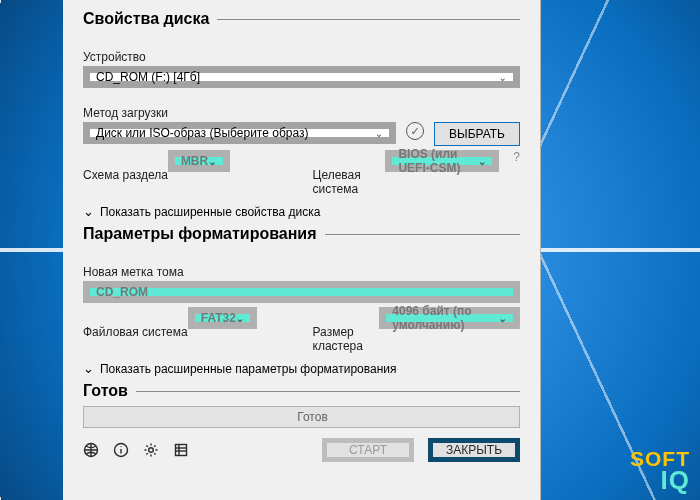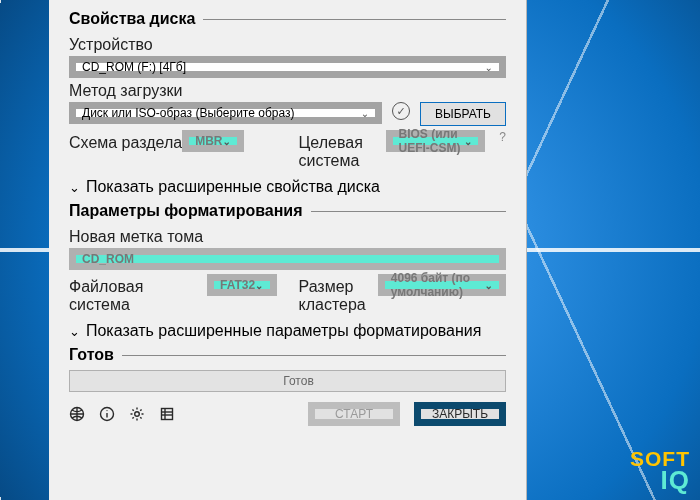--- a/index.html
+++ b/index.html
@@ -30,68 +30,68 @@
   .watermark {
     position: absolute; right: 10px; bottom: 8px;
     font-family: Arial, sans-serif; font-weight: 700;
     line-height: 0.9; text-align: right;
     letter-spacing: 1px;
   }
   .watermark .l1 { color: #ffc400; font-size: 21px; display:block;}
   .watermark .l2 { color: #5eead4; font-size: 26px; display:block;}
 
   .window {
-    position: absolute; left: 49px; top: 0;
+    position: absolute; left: 63px; top: 0;
     width: 478px; height: 500px;
     background: #f0f0f0;
     border-right: 1px solid #b6b6b6;
     padding: 6px 20px 8px 20px;
     color: #000;
     display: flex; flex-direction: column;
   }
 
   .section-hdr {
     display: flex; align-items: center; gap: 8px;
     margin-top: 4px; margin-bottom: 4px;
   }
   .section-hdr h2 {
     font-size: 16px; font-weight: 600; white-space: nowrap;
   }
   .section-hdr .rule { flex: 1; height: 1px; background: #888; }
 
-  .field-label { font-size: 16px; color: #222; margin-top: 4px; margin-bottom: 2px; }
+  .field-label { font-size: 12px; color: #222; margin-top: 18px; margin-bottom: 2px; }
 
   .row { display: flex; gap: 10px; align-items: flex-start; }
 
   .select, .textbox {
     display: flex; align-items: center; justify-content: space-between;
     background: #fff; border: 7px solid #a3a3a3;
     height: 22px; padding: 0 6px; font-size: 12px;
     cursor: default;
   }
   .select.disabled, .textbox.disabled { background: #5eead4; color: #777; border-color:#b0b0b0;font-weight:bold;}
   .chev { font-size: 10px; color: #555; }
   .help { color:#888; font-size:12px; margin-left:4px; }
 
   .btn {
-    background: #e1e1e1; border: 7px solid #0c4a6e;
+    background: #e1e1e1; border: 5px solid #0c4a6e;
     height: 24px; padding: 0 14px; font-size: 12px;
     display: inline-flex; align-items: center; justify-content: center;
     cursor: default;
   }
   .btn.primary { border: 1.5px solid #0a6ec0; }
   .btn.disabled { color: #9a9a9a; border-color:#bdbdbd; }
 
   .check-circle {
     width: 18px; height: 18px; border: 1.5px solid #555; border-radius: 50%;
     display:inline-flex; align-items:center; justify-content:center;
     font-size: 11px; color:#555; flex-shrink: 0;
   }
 
-  .expander { display:flex; align-items:center; gap:6px; font-size:16px; margin:6px 0 2px 0; }
+  .expander { display:flex; align-items:center; gap:6px; font-size:12px; margin:6px 0 2px 0; }
   .expander .tri::before { content:"⌄"; font-size:13px; display:inline-block; }
 
   .row2 { display:flex; gap: 22px; }
   .col { flex:1; display:flex; flex-direction:row; }
 
   .status-box {
     background:#e3e3e3; border:1px solid #b0b0b0; height:22px;
     display:flex; align-items:center; justify-content:center;
     color:#666; margin-top:2px;padding-left:22px;
   }

